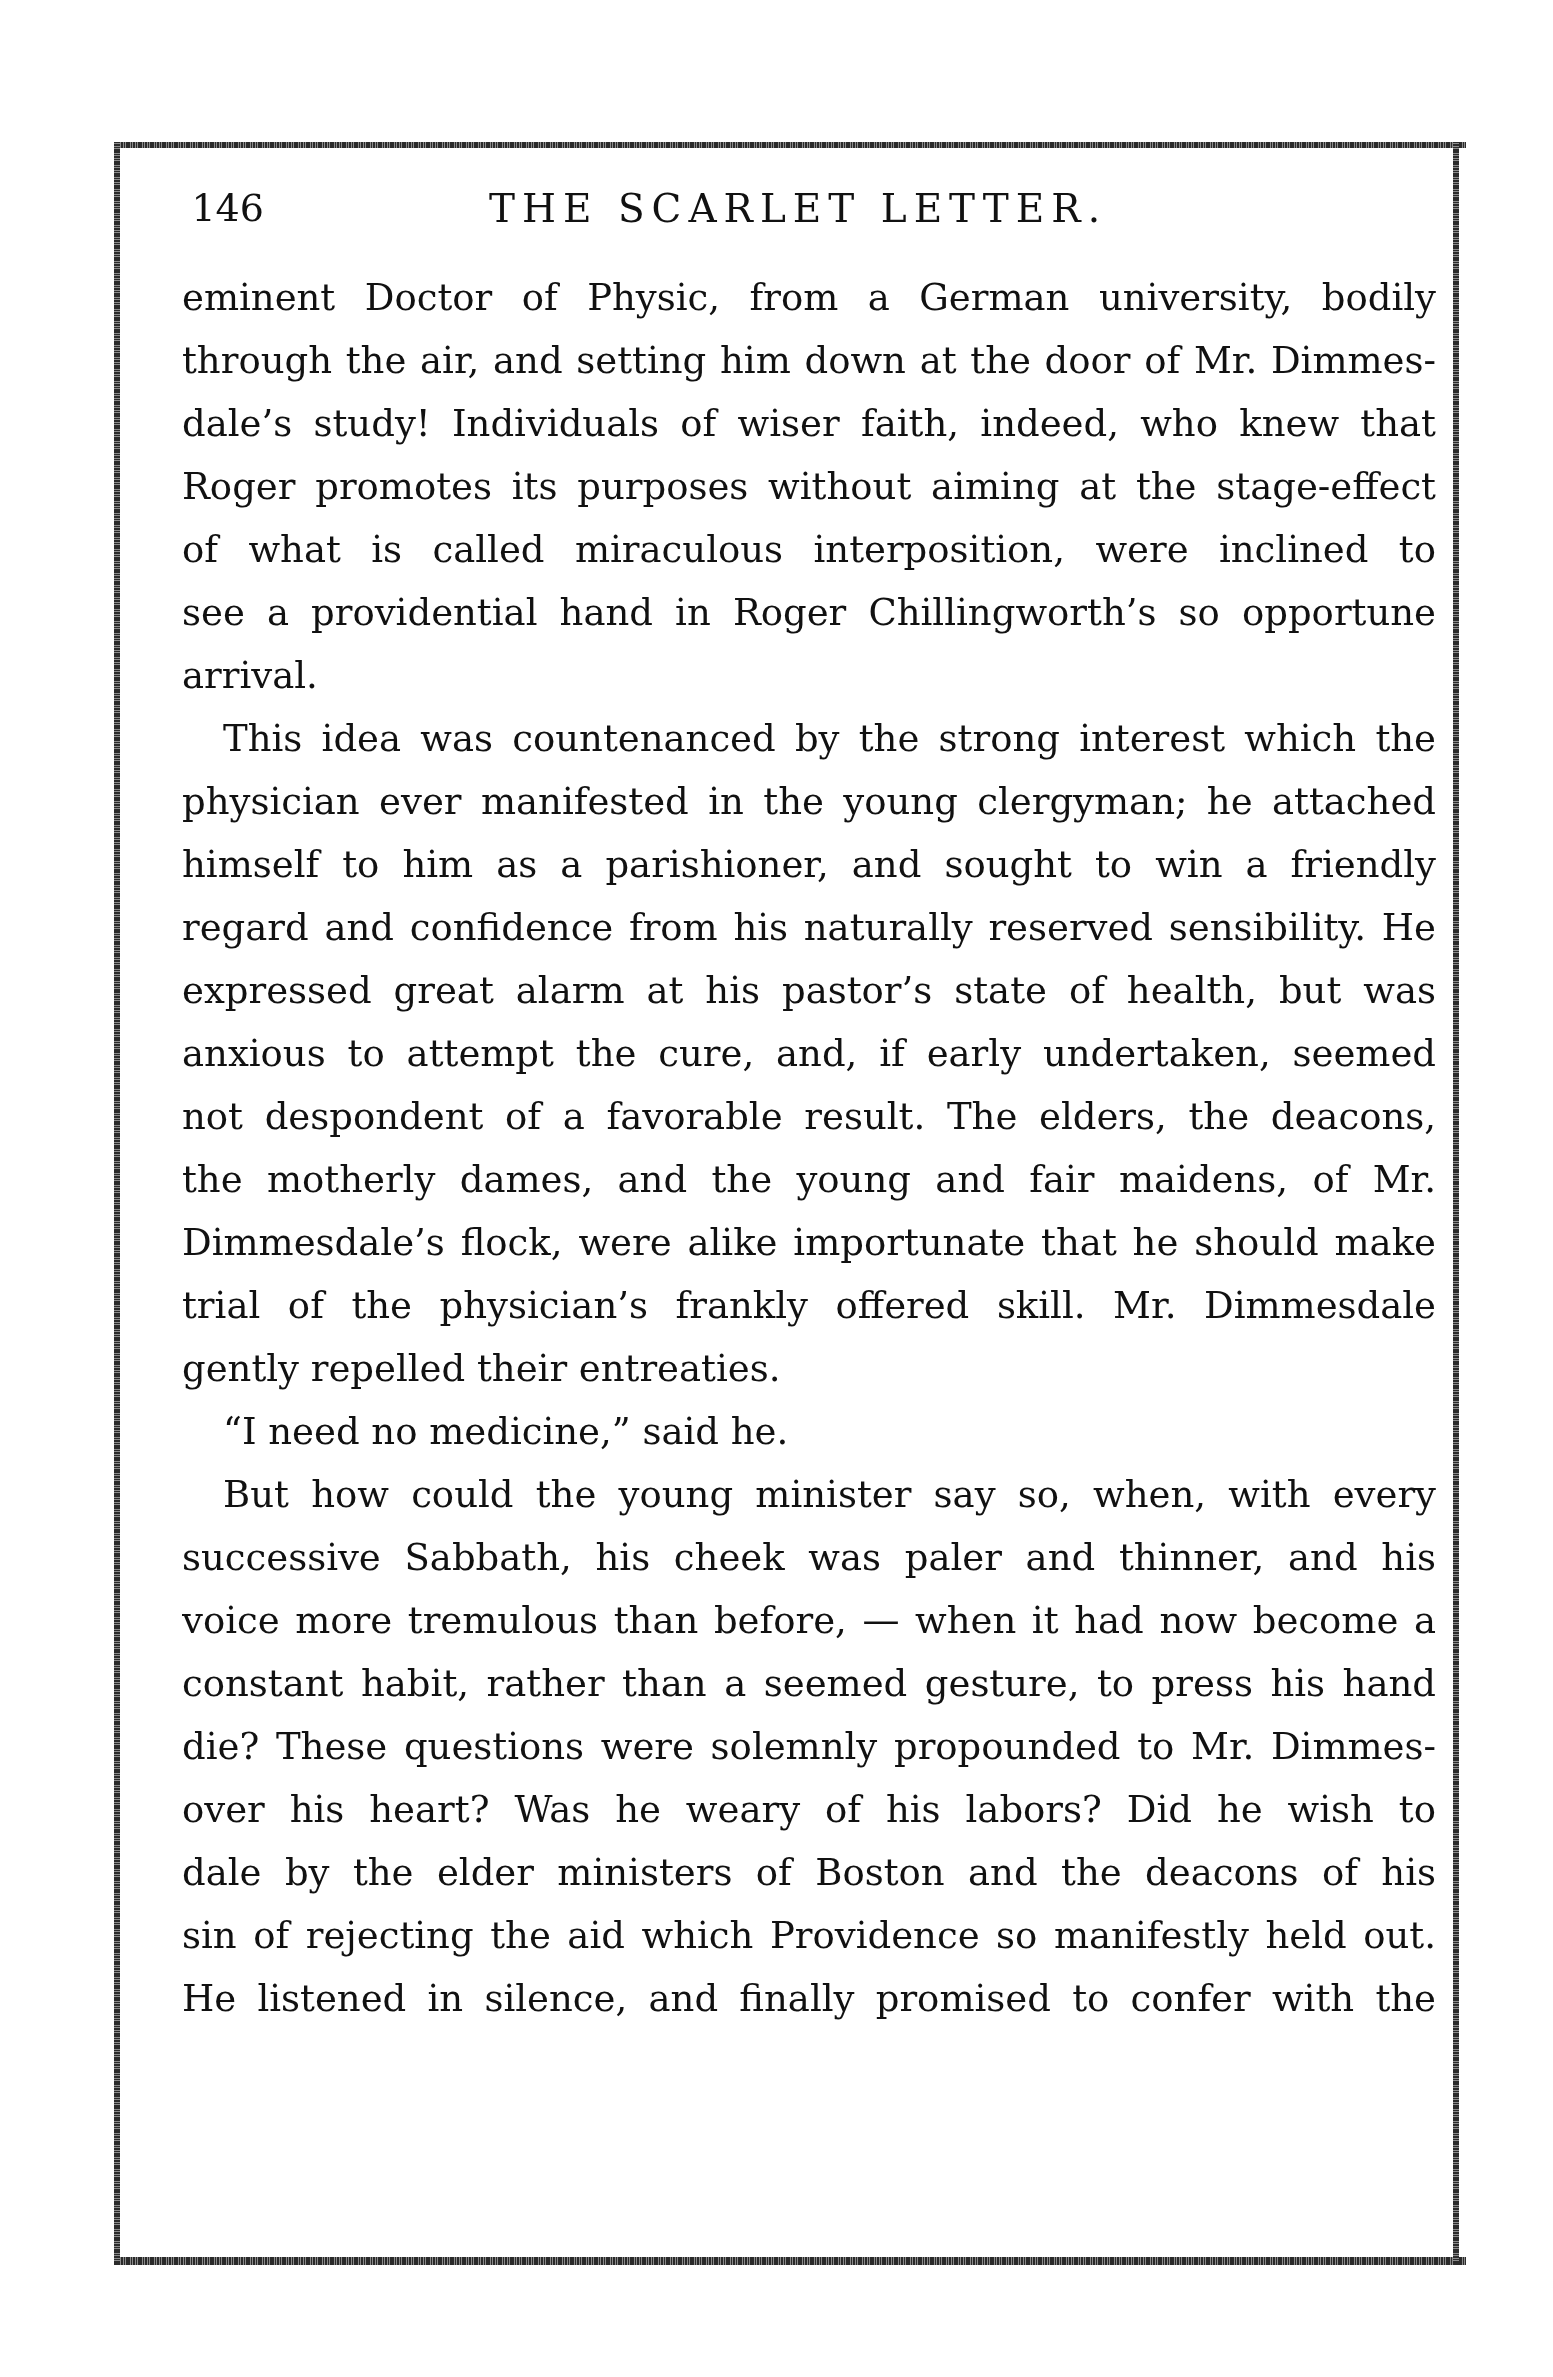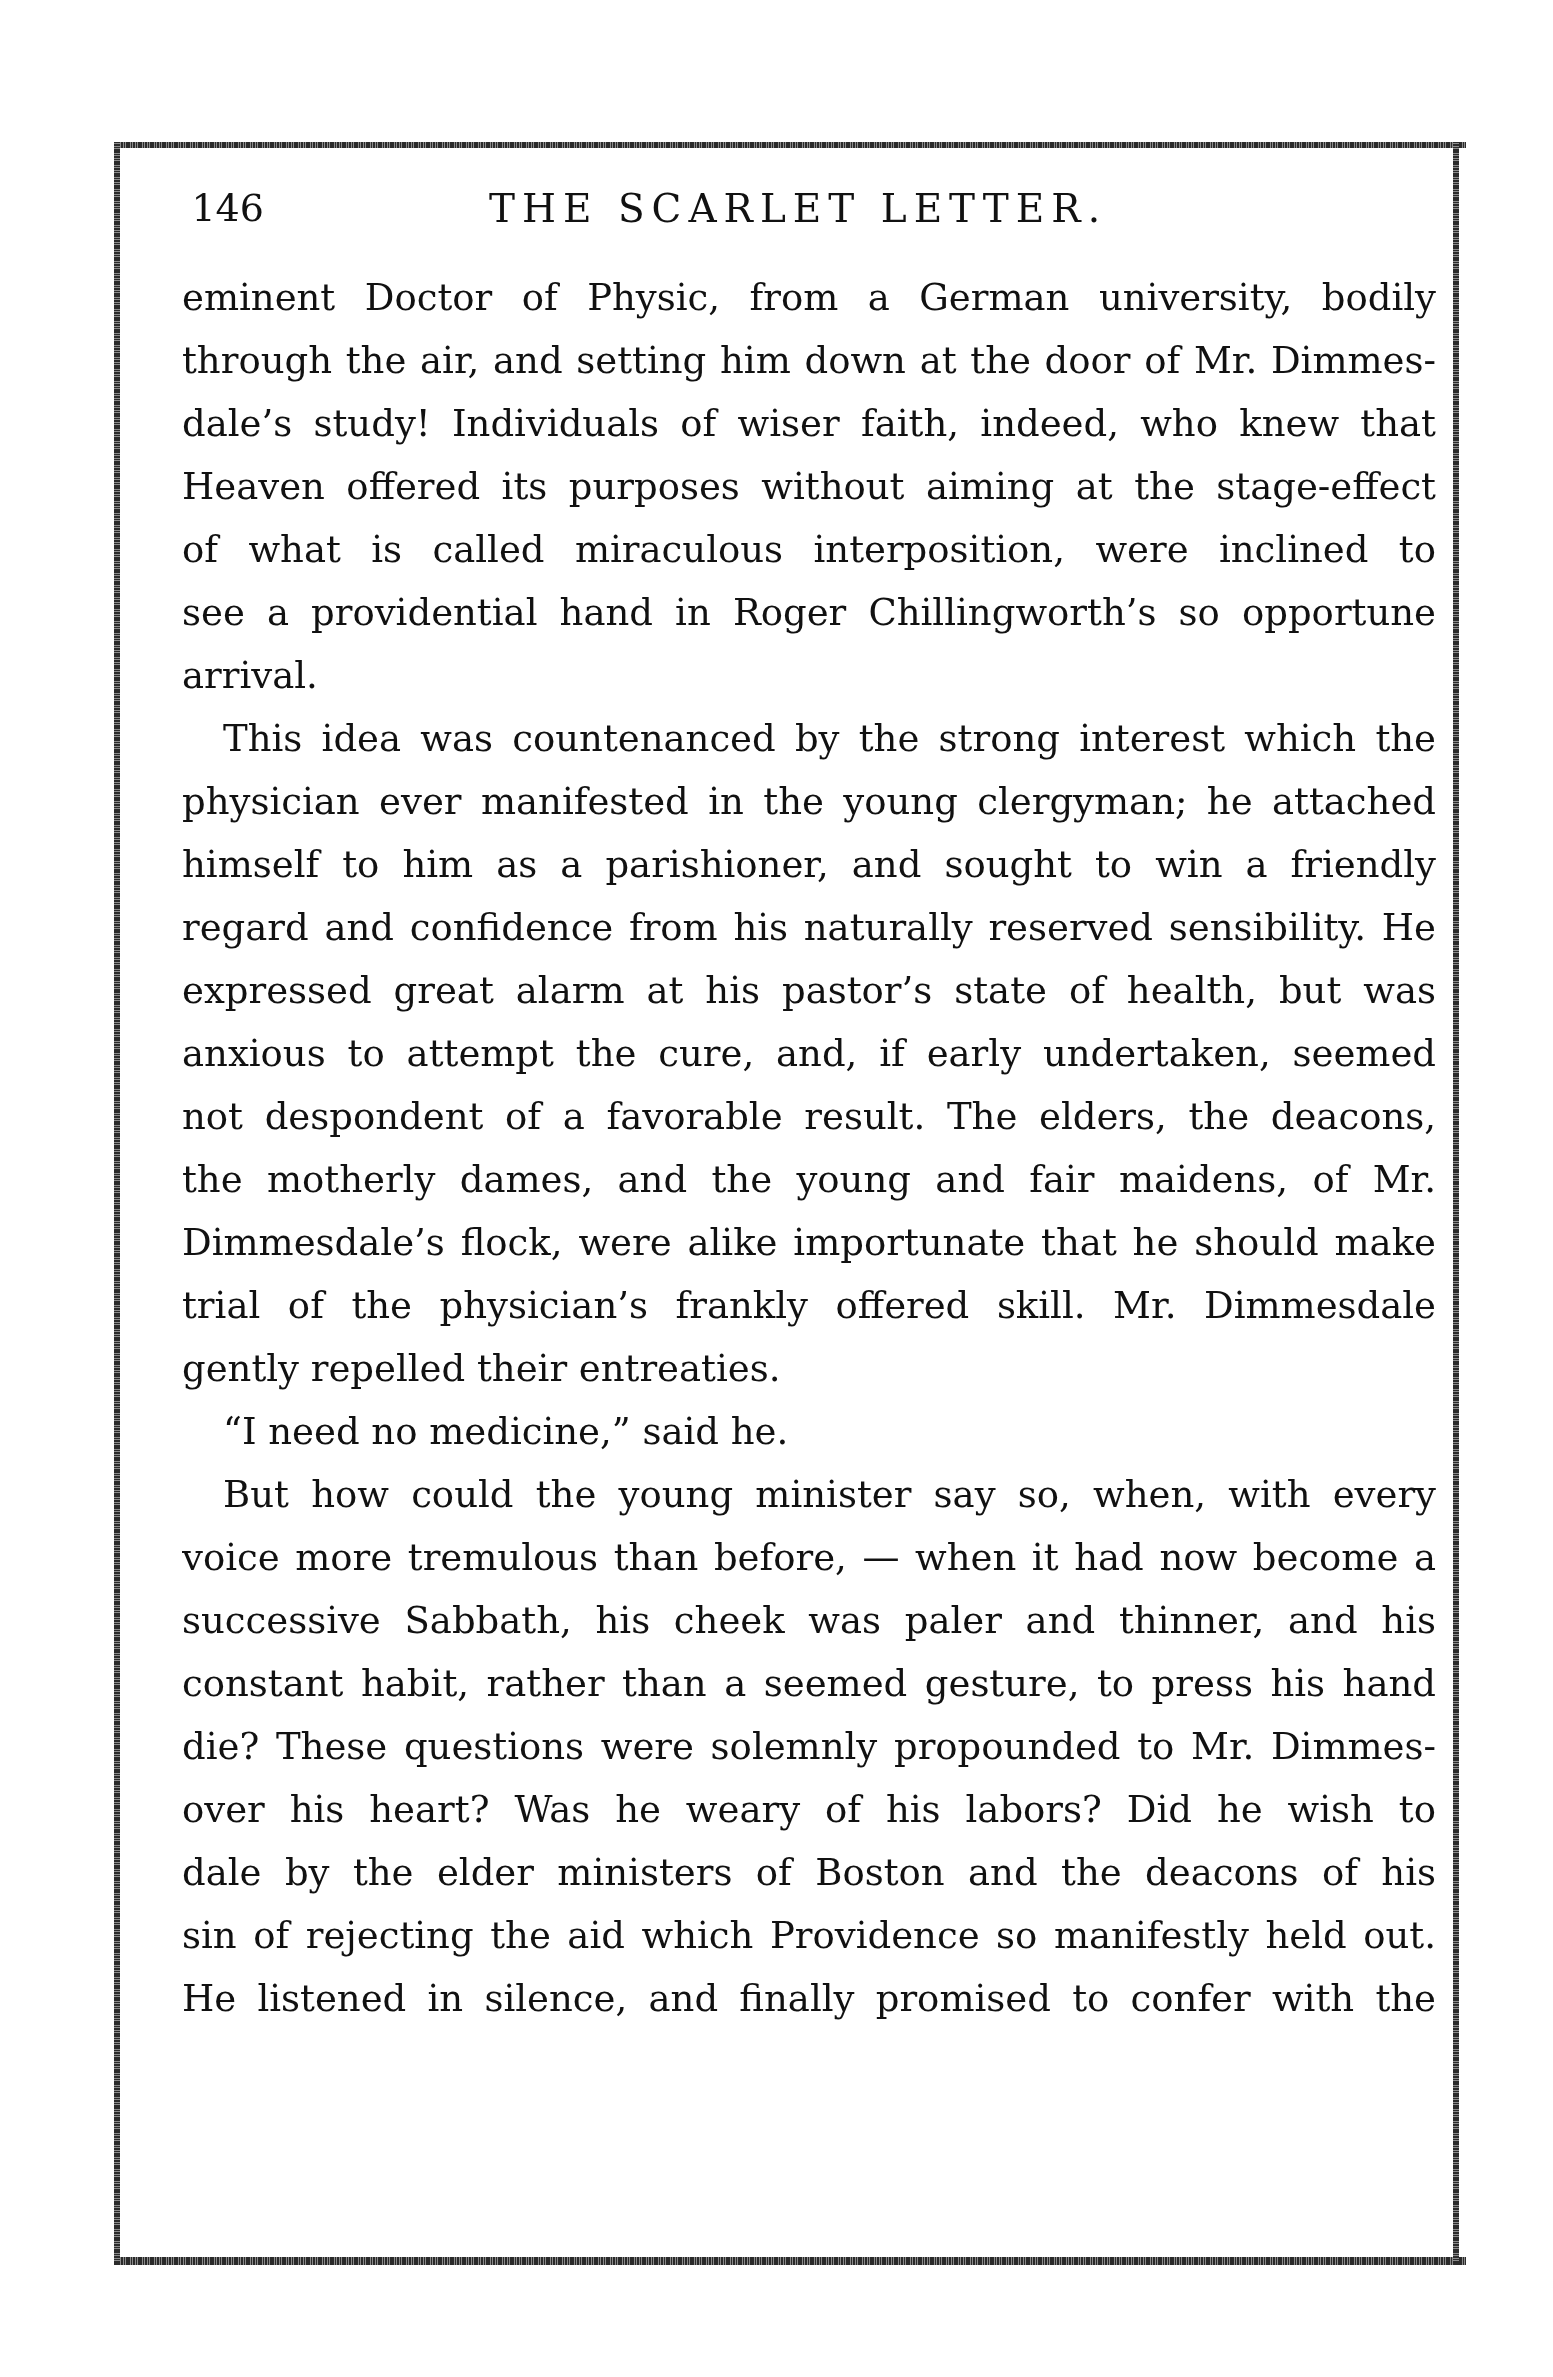--- a/index.html
+++ b/index.html
@@ -89,21 +89,21 @@
 <div class="running-head">
   <span class="page-number">146</span>
   <span class="running-title">THE SCARLET LETTER.</span>
 </div>
 
 <div class="body-text" id="body-text">
     <div>
       <span class="line" style="white-space: normal; overflow: hidden;">eminent Doctor of Physic, from a German university, bodily</span>
       <span class="line" style="white-space: normal; overflow: hidden;">through the air, and setting him down at the door of Mr. Dimmes-</span>
       <span class="line" style="white-space: normal; overflow: hidden;">dale’s study! Individuals of wiser faith, indeed, who knew that</span>
-      <span class="line" style="white-space: normal; overflow: hidden;">Heaven offered its purposes without aiming at the stage-effect</span>
+      <span class="line" style="white-space: normal; overflow: hidden;">Roger promotes its purposes without aiming at the stage-effect</span>
       <span class="line" style="white-space: normal; overflow: hidden;">of what is called miraculous interposition, were inclined to</span>
       <span class="line" style="white-space: normal; overflow: hidden;">see a providential hand in Roger Chillingworth’s so opportune</span>
       <span class="line last">arrival.</span>
     </div>
     <div>
       <span class="line indent" style="white-space: normal; overflow: hidden;">This idea was countenanced by the strong interest which the</span>
       <span class="line" style="white-space: normal; overflow: hidden;">physician ever manifested in the young clergyman; he attached</span>
       <span class="line" style="white-space: normal; overflow: hidden;">himself to him as a parishioner, and sought to win a friendly</span>
       <span class="line" style="white-space: normal; overflow: hidden;">regard and confidence from his naturally reserved sensibility. He</span>
       <span class="line" style="white-space: normal; overflow: hidden;">expressed great alarm at his pastor’s state of health, but was</span>
@@ -112,22 +112,22 @@
       <span class="line" style="white-space: normal; overflow: hidden;">the motherly dames, and the young and fair maidens, of Mr.</span>
       <span class="line" style="white-space: normal; overflow: hidden;">Dimmesdale’s flock, were alike importunate that he should make</span>
       <span class="line" style="white-space: normal; overflow: hidden;">trial of the physician’s frankly offered skill. Mr. Dimmesdale</span>
       <span class="line last">gently repelled their entreaties.</span>
     </div>
     <div>
       <span class="line indent last">“I need no medicine,” said he.</span>
     </div>
     <div>
       <span class="line indent" style="white-space: normal; overflow: hidden;">But how could the young minister say so, when, with every</span>
+      <span class="line" style="white-space: normal; overflow: hidden;">successive Sabbath, his cheek was paler and thinner, and his</span>
       <span class="line" style="white-space: normal; overflow: hidden;">voice more tremulous than before, — when it had now become a</span>
-      <span class="line" style="white-space: normal; overflow: hidden;">successive Sabbath, his cheek was paler and thinner, and his</span>
       <span class="line" style="white-space: normal; overflow: hidden;">constant habit, rather than a seemed gesture, to press his hand</span>
       <span class="line" style="white-space: normal; overflow: hidden;">die? These questions were solemnly propounded to Mr. Dimmes-</span>
       <span class="line" style="white-space: normal; overflow: hidden;">over his heart? Was he weary of his labors? Did he wish to</span>
       <span class="line" style="white-space: normal; overflow: hidden;">dale by the elder ministers of Boston and the deacons of his</span>
       <span class="line" style="white-space: normal; overflow: hidden;">sin of rejecting the aid which Providence so manifestly held out.</span>
       <span class="line" style="white-space: normal; overflow: hidden;">He listened in silence, and finally promised to confer with the</span>
     </div>
   </div>
 
 

